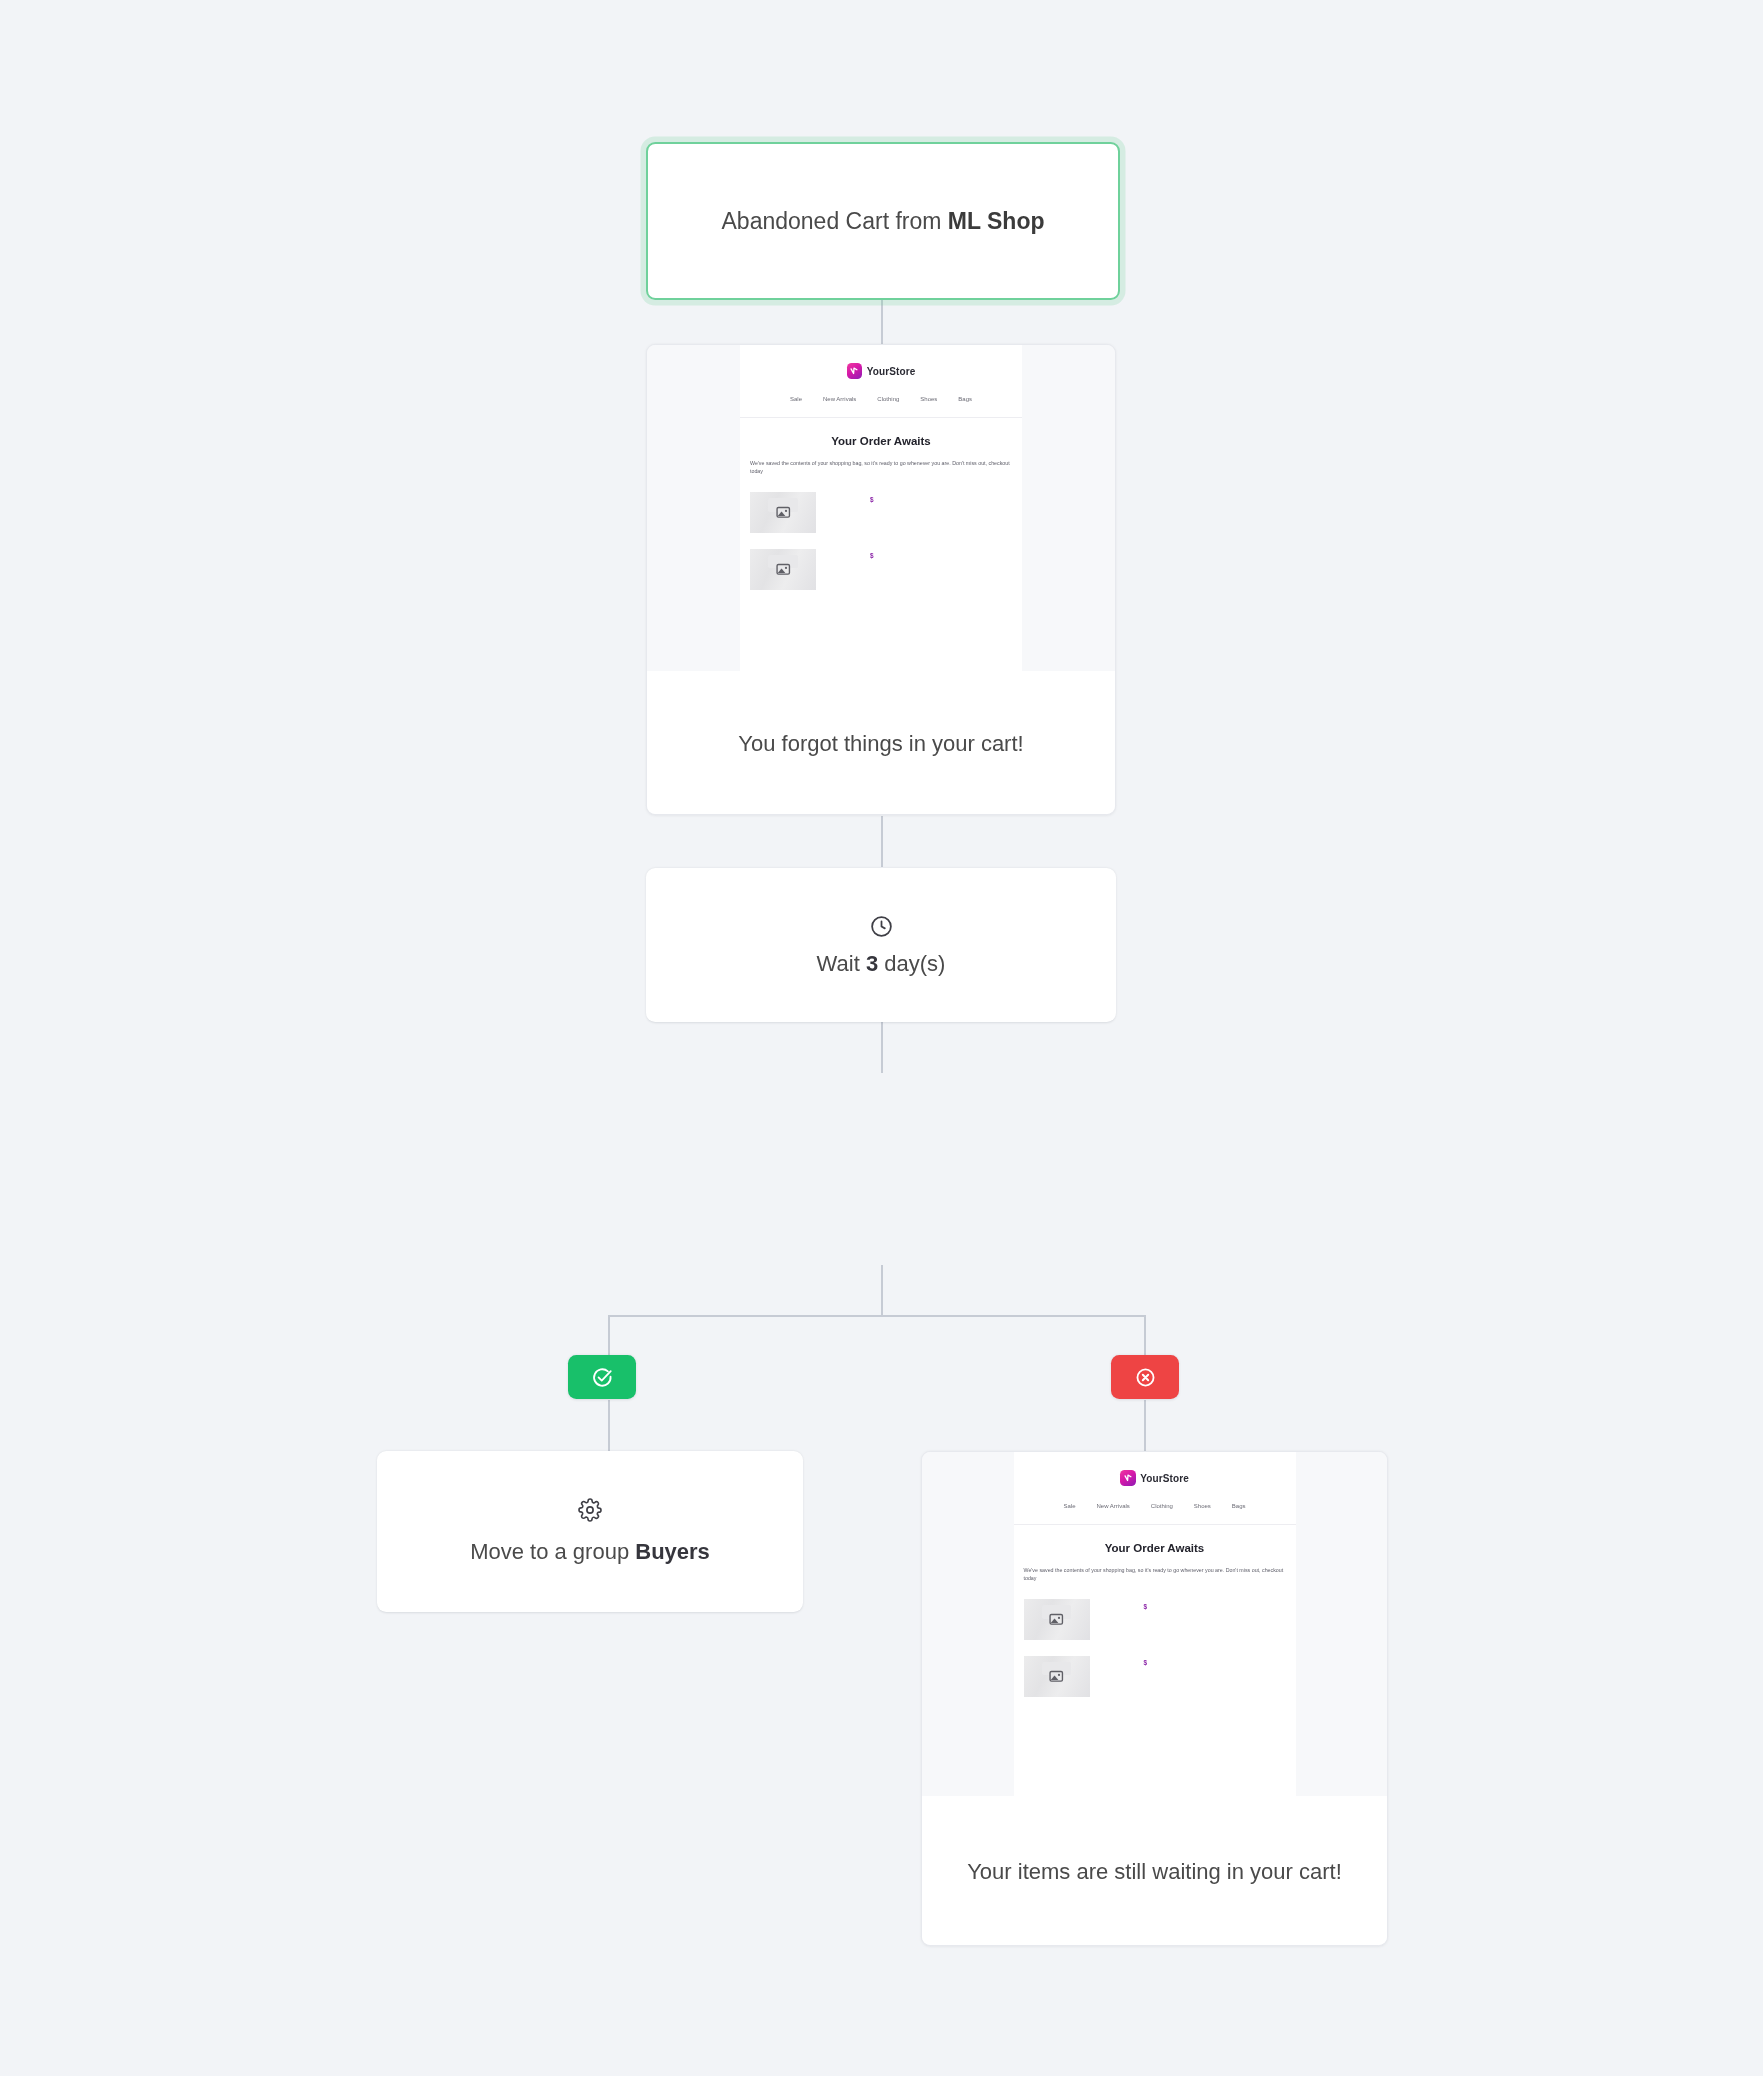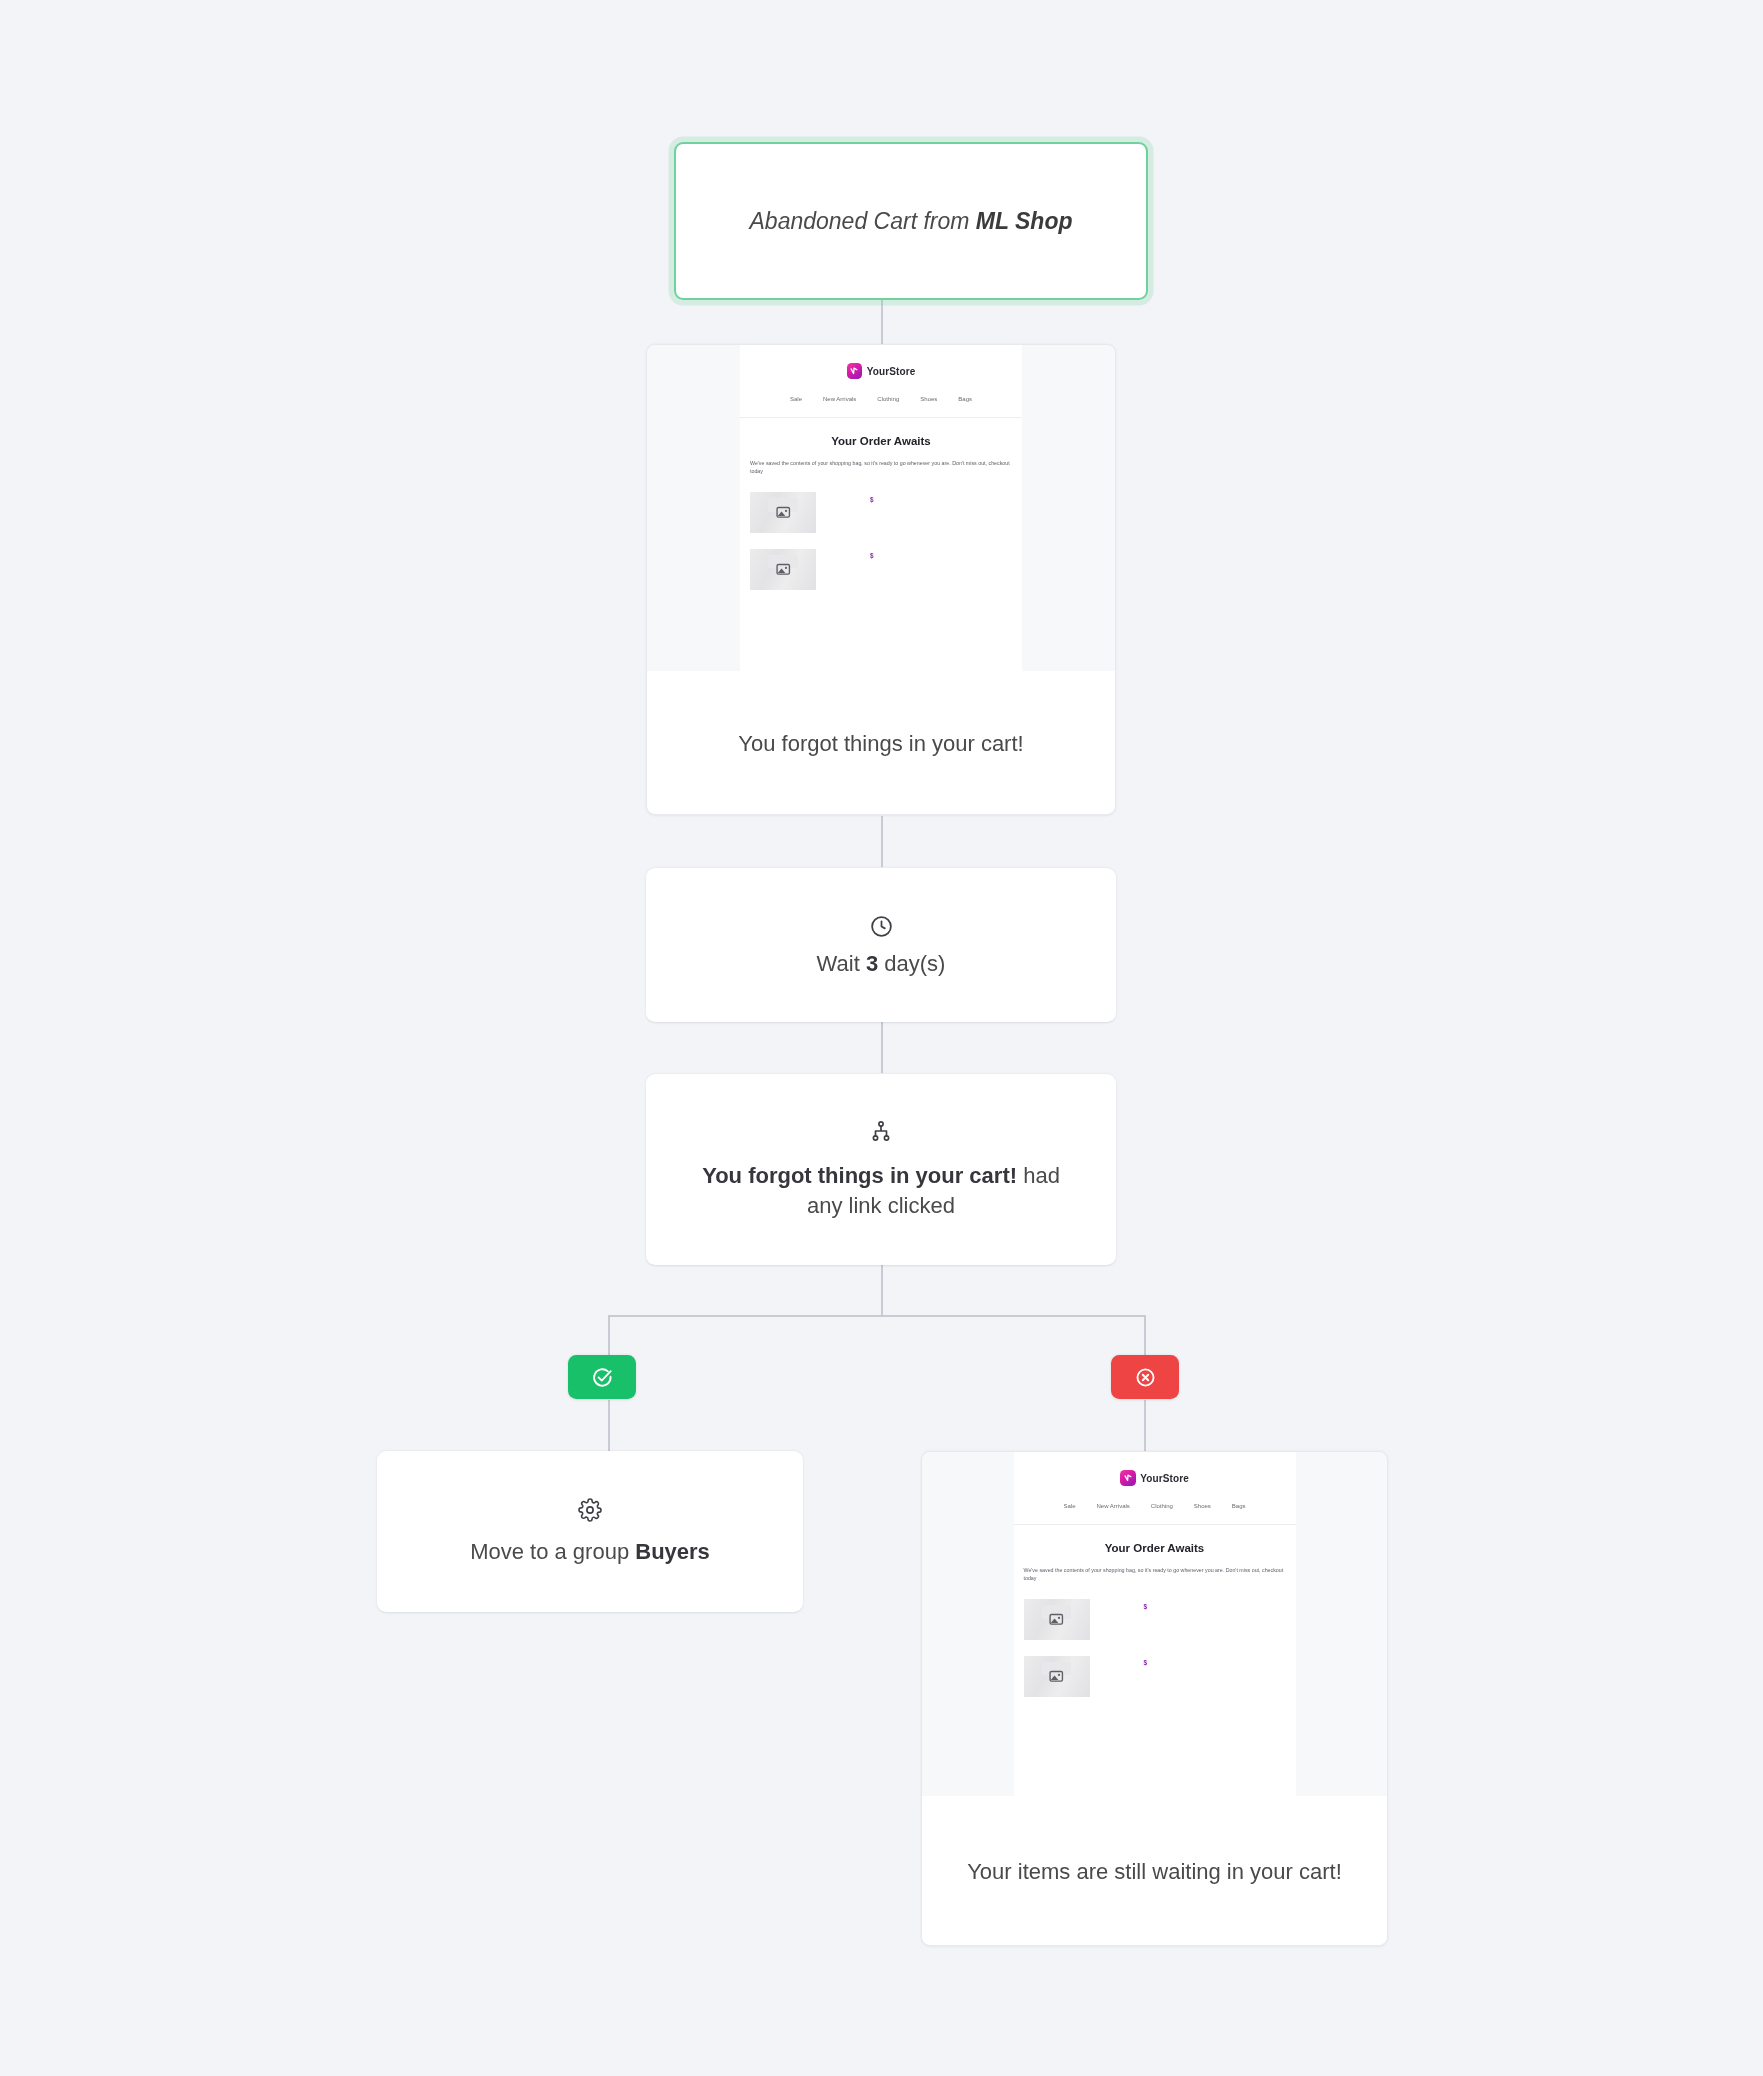--- a/index.html
+++ b/index.html
@@ -31,31 +31,30 @@
   .node {
     position: absolute;
     background: #ffffff;
     border-radius: 9.2px;
     box-shadow: 0 0.9px 2.8px rgba(16,24,40,0.07), 0 0.9px 1.8px rgba(16,24,40,0.04);
     z-index: 2;
   }
 
   
   .trigger {
-    left: 674px;
+    left: 646px;
     top: 142px;
     width: 474px;
     height: 158px;
     border: 2.8px solid #6fd19b;
     box-shadow: 0 0 0 5.5px rgba(111,209,155,0.22);
     display: flex;
     align-items: center;
     justify-content: center;
     padding: 12px 40px;
-    font-style: italic;
   }
   .trigger-text {
     font-size: 23px;
     line-height: 1.34;
     color: #4a4a4a;
     text-align: center;
     font-weight: 400;
   }
   .trigger-text b { font-weight: 700; color: #3b3b3b; }
 
@@ -243,31 +242,20 @@
   <div class="node action" style="left:646px; top:868px; width:470px; height:154px;">
     <div class="action-icon">
       <svg width="25" height="25" viewBox="0 0 24 24" fill="none">
         <circle cx="12" cy="12" r="9" stroke="#3f3f46" stroke-width="1.7"></circle>
         <path d="M12 7.2 V12 L15.2 13.8" stroke="#3f3f46" stroke-width="1.7" stroke-linecap="round" stroke-linejoin="round"></path>
       </svg>
     </div>
     <div class="action-text" style="font-size:22px; margin-top:12px;"><span>Wait </span><b>3</b><span> day(s)</span></div>
   </div>
 
-  <div class="node action" style="left:646px; top:1074px; width:470px; height:191px; padding:0 42px;">
-    <div class="action-icon">
-      <svg width="24" height="24" viewBox="0 0 24 24" fill="none">
-        <circle cx="12" cy="5" r="2.1" stroke="#3f3f46" stroke-width="1.7"></circle>
-        <circle cx="6.5" cy="19" r="2.1" stroke="#3f3f46" stroke-width="1.7"></circle>
-        <circle cx="17.5" cy="19" r="2.1" stroke="#3f3f46" stroke-width="1.7"></circle>
-        <path d="M12 7.1 V12 M6.5 16.9 V12 H17.5 V16.9" stroke="#3f3f46" stroke-width="1.7" stroke-linecap="round" stroke-linejoin="round"></path>
-      </svg>
-    </div>
-    <div class="action-text" style="font-size:22px; line-height:1.35; margin-top:18.4px;"><b>You forgot things in your cart!</b><span> had any link clicked</span></div>
-  </div>
 
   <div class="badge badge-yes">
     <span>
       <svg width="23" height="23" viewBox="0 0 24 24" fill="none">
         <path d="M20.4 11.1 A8.6 8.6 0 1 1 17.6 5.6" stroke="#ffffff" stroke-width="1.9" stroke-linecap="round" fill="none"></path>
         <path d="M7.9 11.9 L11.2 15.2 L20.6 5.4" stroke="#ffffff" stroke-width="1.9" stroke-linecap="round" stroke-linejoin="round" fill="none"></path>
       </svg>
     </span>
   </div>
   <div class="badge badge-no">

